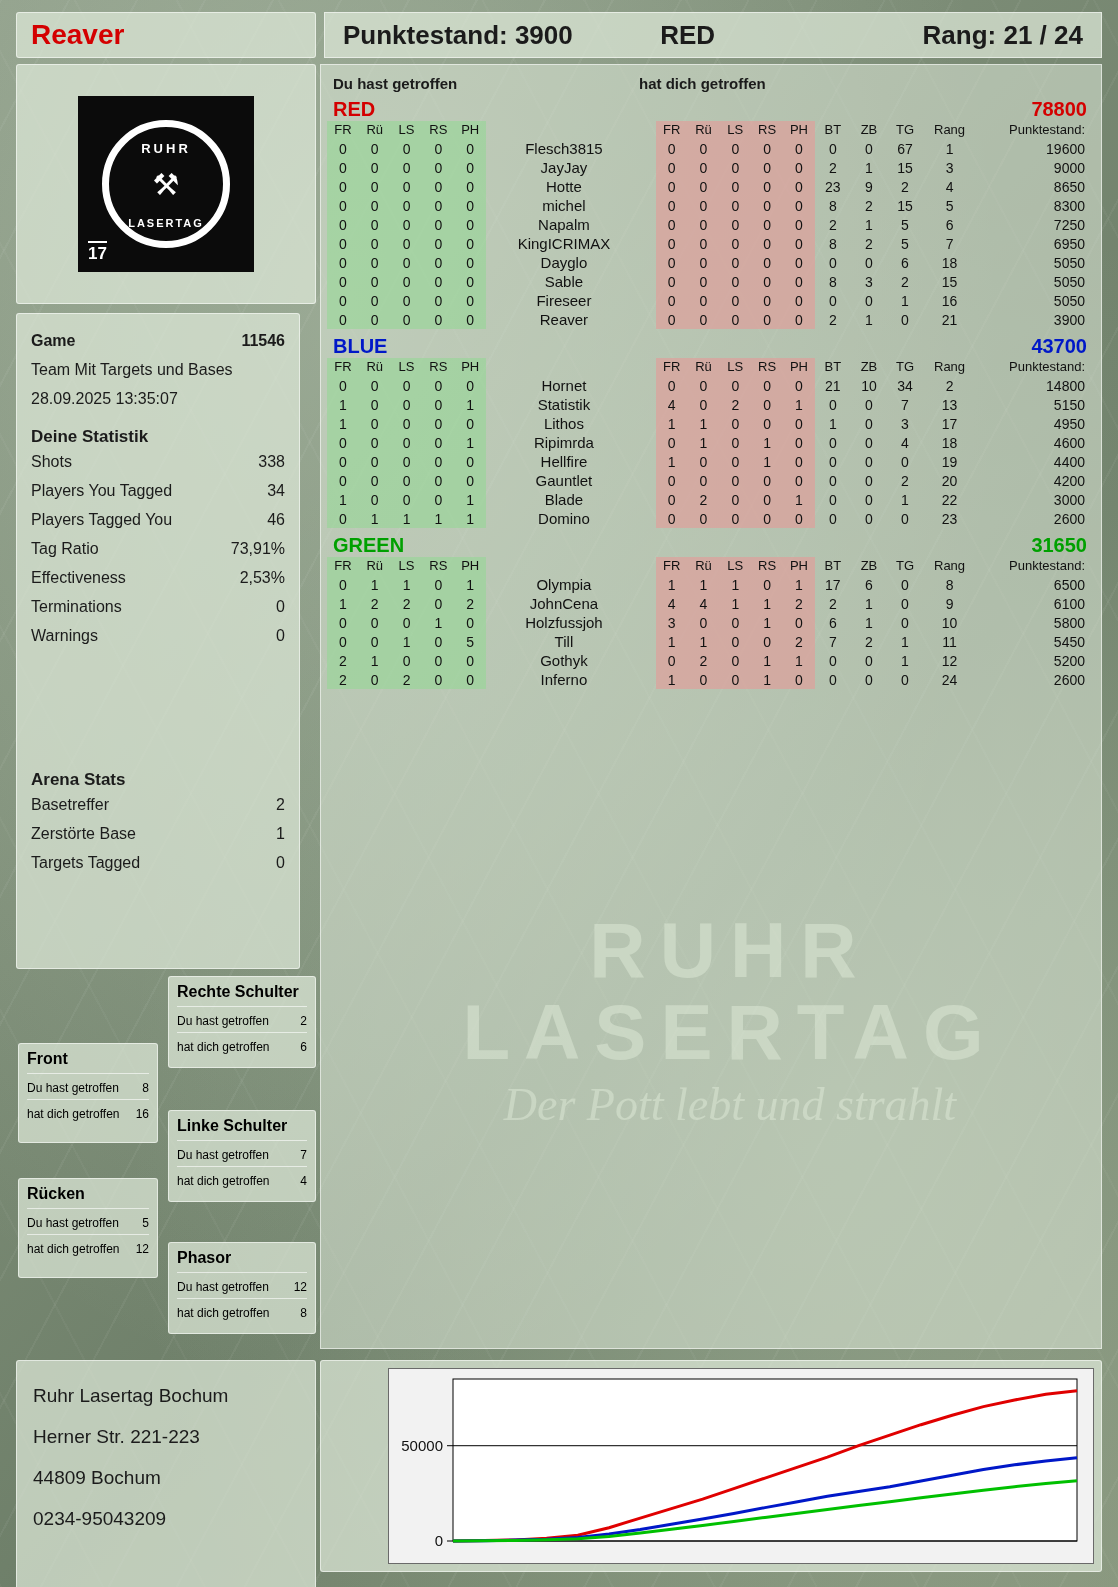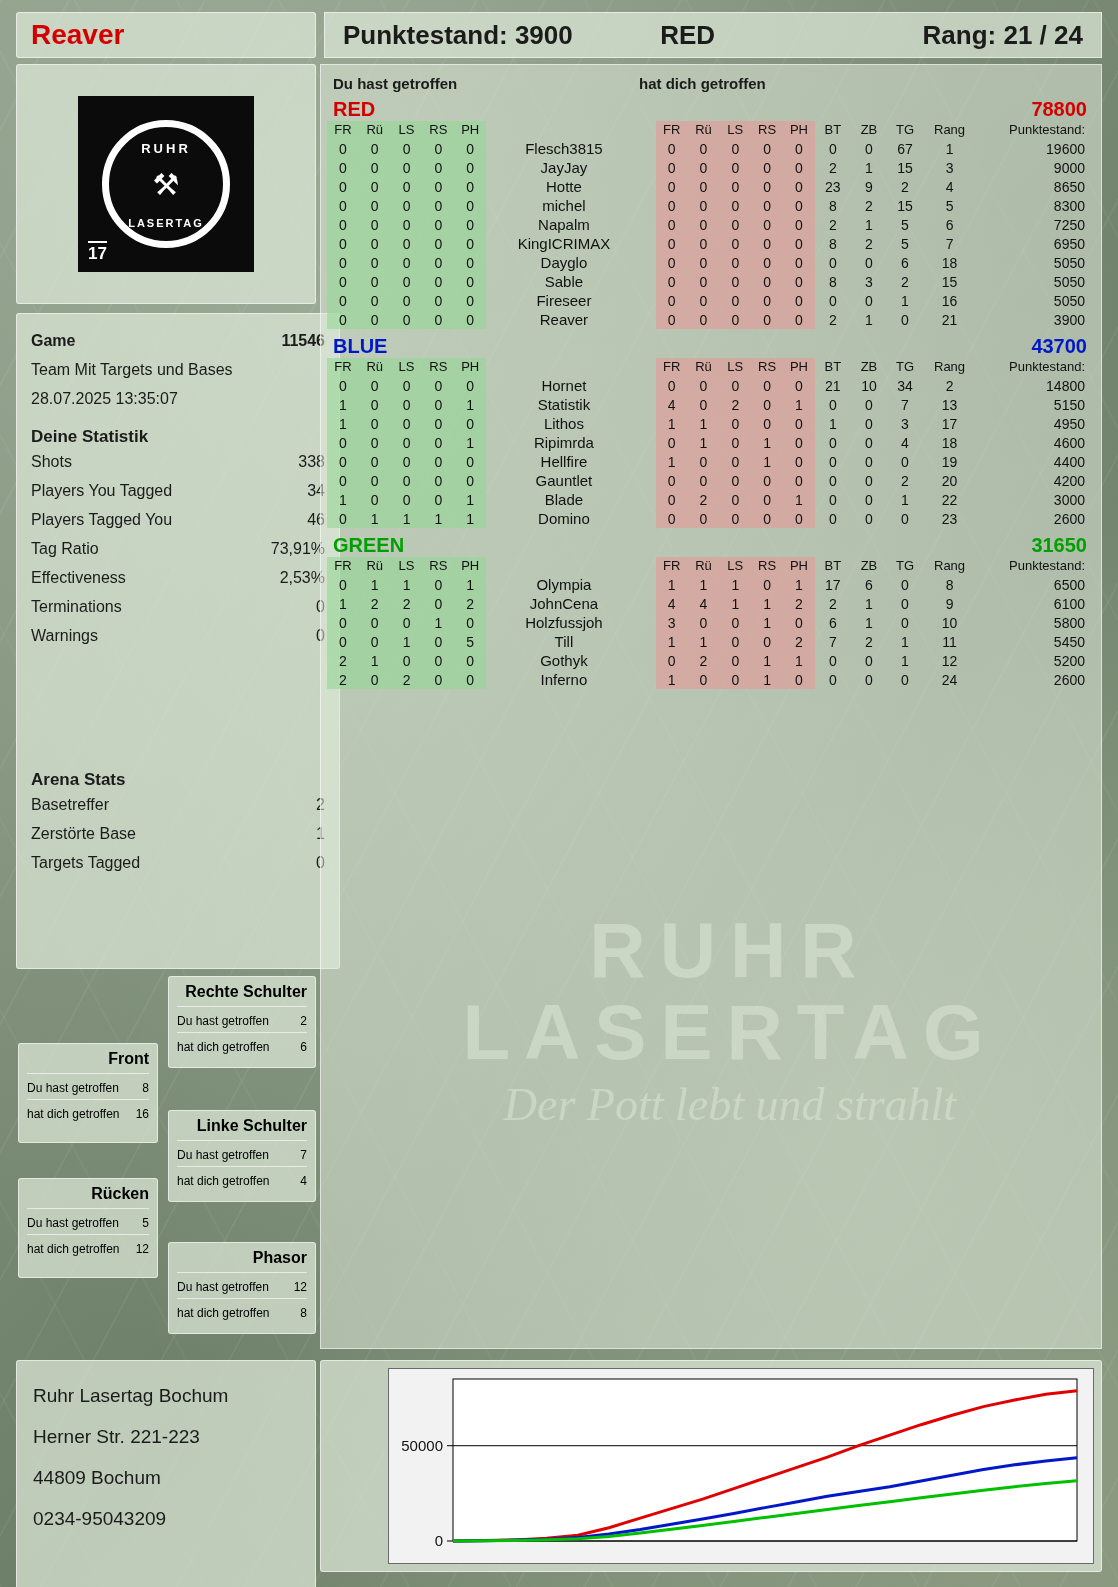--- a/index.html
+++ b/index.html
@@ -91,32 +91,32 @@
     position:absolute; bottom:12px; width:100%; text-align:center;
     color:#fff; font-size:11px; font-weight:bold; letter-spacing:2px;
   }
   .logo .hammers { color:#fff; font-size:30px; line-height:1; margin-top:2px;}
   .logo .num {
     position:absolute; left:10px; bottom:8px; color:#fff; font-size:17px; font-weight:bold;
     border-top:2px solid #fff; padding-top:1px;
   }
 
   #game-panel {
-    position:absolute; left:16px; top:313px; width:324px; height:656px;
+    position:absolute; left:16px; top:313px; width:284px; height:656px;
     padding:12px 14px;
     font-size:16px; color:#1b1b1b;
   }
   .row { display:flex; justify-content:space-between; line-height:29px; }
   .bold { font-weight:bold; }
   .sec-title { font-weight:bold; font-size:17px; margin-top:14px; }
   .plain { line-height:29px; }
 
   
   .bp { position:absolute; padding:6px 8px; }
-  .bp .t { text-align:right; font-weight:bold; font-size:16px; margin-bottom:5px; }
+  .bp .t { text-align:left; font-weight:bold; font-size:16px; margin-bottom:5px; }
   .bp .l { display:flex; justify-content:space-between; font-size:12px; line-height:22px; border-top:1px solid rgba(255,255,255,0.6); padding-top:3px;}
   #bp-rs { left:168px; top:976px; width:148px; height:92px; }
   #bp-front { left:18px; top:1043px; width:140px; height:100px; }
   #bp-ls { left:168px; top:1110px; width:148px; height:92px; }
   #bp-back { left:18px; top:1178px; width:140px; height:100px; }
   #bp-phasor { left:168px; top:1242px; width:148px; height:92px; }
 
   #address-panel {
     position:absolute; left:16px; top:1360px; width:300px; height:244px;
     padding:14px 16px; font-size:19px; color:#1b1b1b; line-height:41px;
@@ -194,21 +194,21 @@
       <div class="num">17</div>
     </div>
   </div>
 
   <div id="game-panel" class="panel">
     <div class="row">
       <span class="bold">Game</span>
       <span class="bold">11546</span>
     </div>
     <div class="plain">Team Mit Targets und Bases</div>
-    <div class="plain">28.07.2025 13:35:07</div>
+    <div class="plain">28.09.2025 13:35:07</div>
     <div class="sec-title">Deine Statistik</div>
     <div id="stats-list">
         <div class="row">
           <span>Shots</span>
           <span>338</span>
         </div>
         <div class="row">
           <span>Players You Tagged</span>
           <span>34</span>
         </div>

